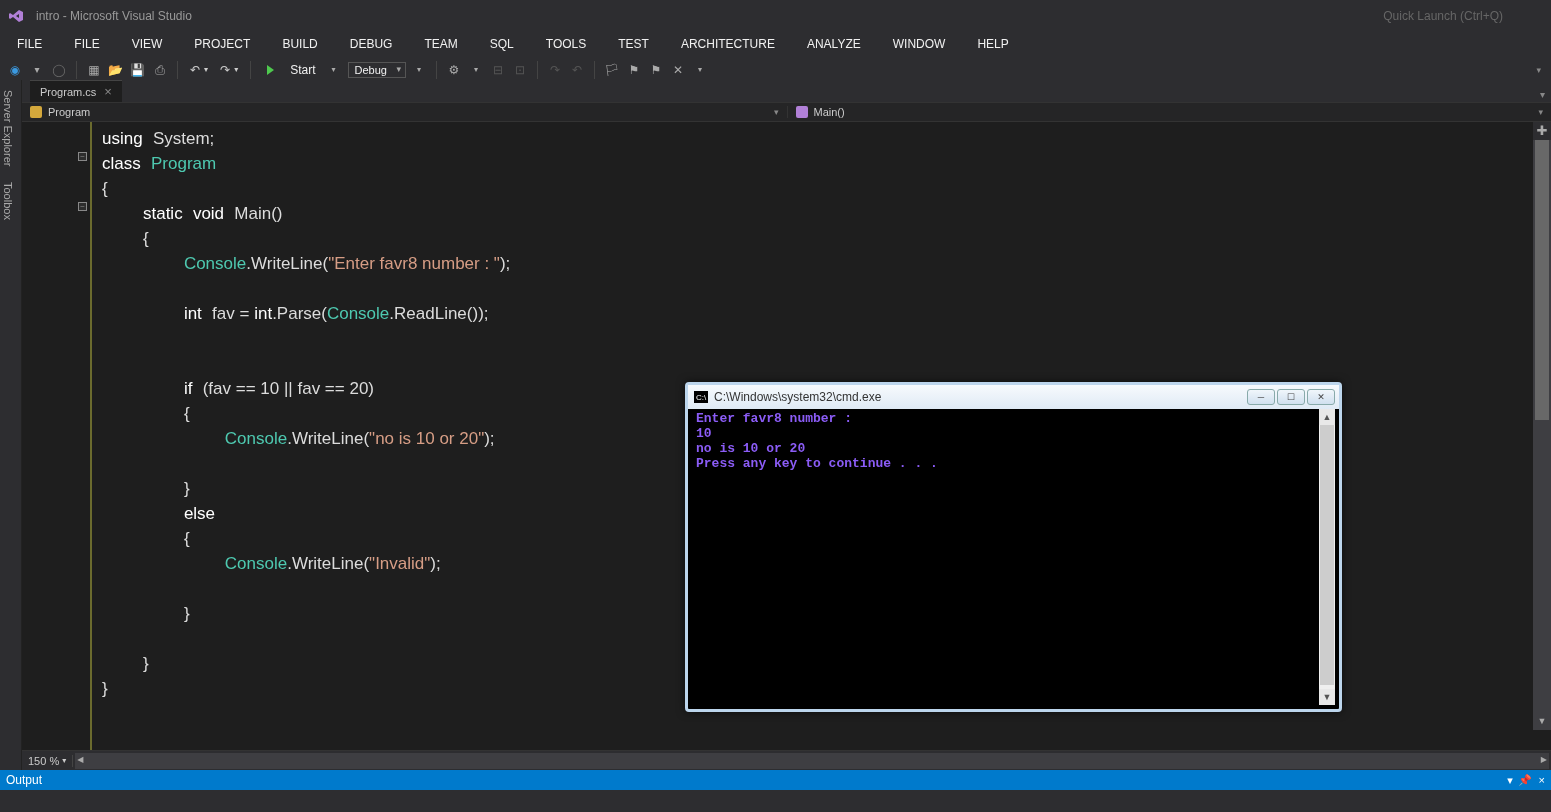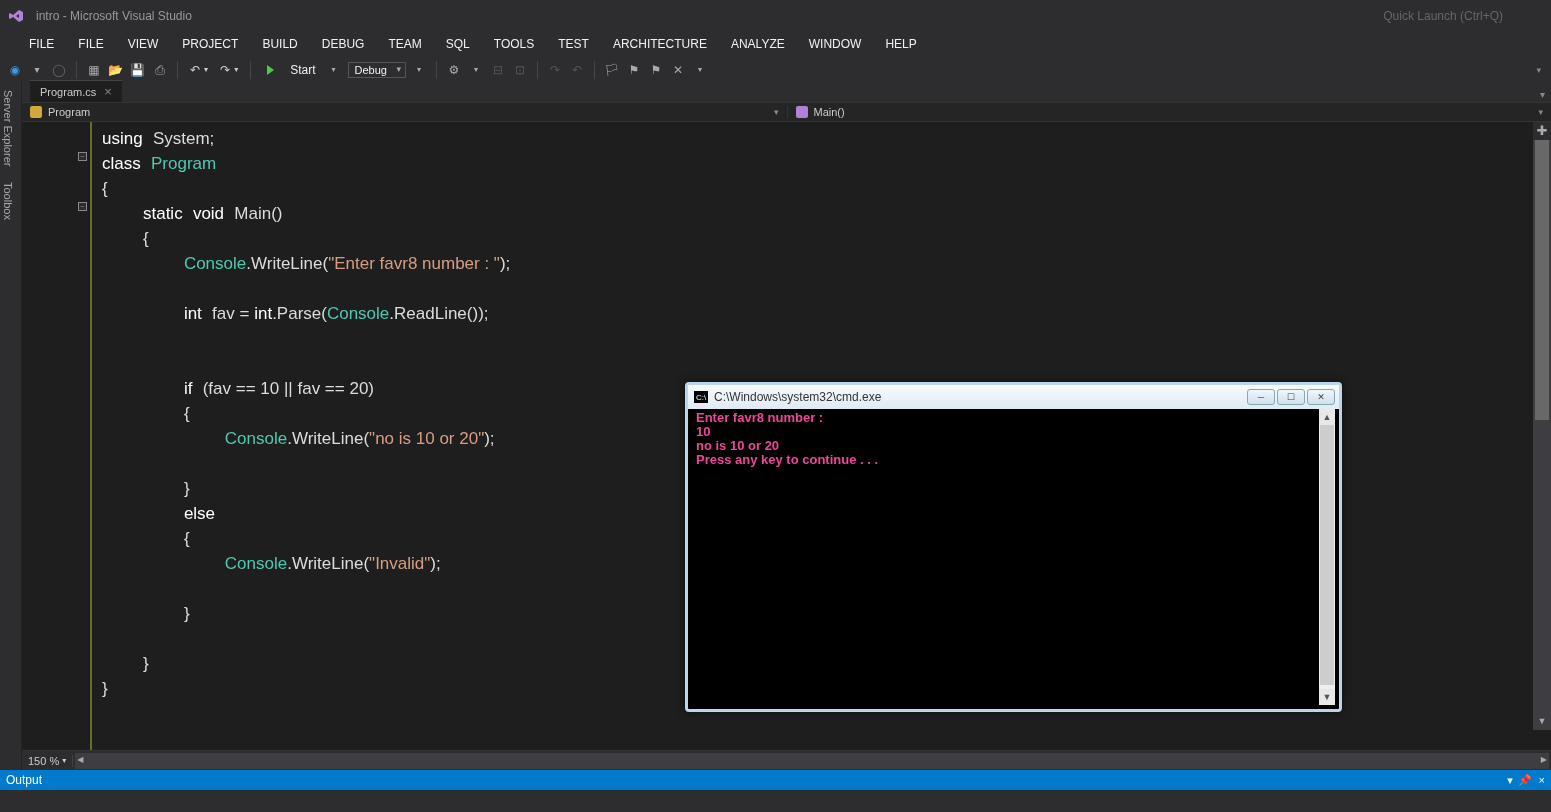--- a/index.html
+++ b/index.html
@@ -3,21 +3,21 @@
 <meta charset="utf-8">
 <style>
 * { margin: 0; padding: 0; box-sizing: border-box; font-family: 'Segoe UI', Tahoma, sans-serif; }
 body { background: #2d2d30; color: #f1f1f1; overflow: hidden; width: 1551px; height: 812px; position: relative; }
 
 .title-bar { height: 28px; background: #2d2d30; display: flex; align-items: center; padding: 16px 8px; font-size: 12px; color: #999; }
 .vs-logo { width: 16px; height: 16px; margin-right: 12px; display: flex; align-items: center; justify-content: center; }
 .title-text { color: #999; }
 .quick-launch { margin-left: auto; color: #666; font-size: 12px; padding-right: 40px; }
 
-.menu-bar { height: 24px; background: #2d2d30; display: flex; align-items: center; padding: 0 8px; font-size: 12px; gap: 6px; margin-left: 12px; }
+.menu-bar { height: 24px; background: #2d2d30; display: flex; align-items: center; padding: 0 8px; font-size: 12px; gap: 14px; }
 .menu-item { color: #f1f1f1; padding: 2px 9px; cursor: pointer; }
 
 .toolbar { height: 28px; background: #2d2d30; border-bottom: 1px solid #222; display: flex; align-items: center; padding: 0 6px; gap: 4px; font-size: 12px; }
 .tb-icon { width: 18px; height: 18px; display: flex; align-items: center; justify-content: center; cursor: pointer; color: #aaa; }
 .tb-sep { width: 1px; height: 18px; background: #444; margin: 0 4px; }
 .tb-drop { display: flex; align-items: center; gap: 4px; padding: 0 4px; cursor: pointer; color: #ccc; }
 .start-btn { display: flex; align-items: center; gap: 16px; padding: 0 8px; cursor: pointer; }
 .play-tri { width: 0; height: 0; border-left: 7px solid #4ec94e; border-top: 5px solid transparent; border-bottom: 5px solid transparent; }
 .debug-combo { border: 1px solid #555; padding: 1px 18px 1px 6px; position: relative; font-size: 11px; }
 .debug-combo::after { content: '▾'; position: absolute; right: 4px; font-size: 9px; color: #aaa; }
@@ -66,21 +66,21 @@
 
 .status-bar { position: absolute; bottom: 0; left: 0; right: 0; height: 22px; background: #2d2d30; }
 
 
 .cmd-window { position: absolute; left: 685px; top: 382px; width: 657px; height: 330px; background: #000; border: 3px solid #bcd5ec; border-radius: 4px; box-shadow: 0 0 8px rgba(0,0,0,0.6); z-index: 100; }
 .cmd-title { height: 24px; background: linear-gradient(#f7fafd,#dfeaf5); display: flex; align-items: center; padding: 0 4px 0 6px; font-size: 12px; color: #333; font-family: Tahoma; }
 .cmd-icon { width: 14px; height: 12px; background: #000; margin-right: 6px; display: flex; align-items: center; justify-content: center; font-size: 8px; color: #fff; }
 .cmd-btns { margin-left: auto; display: flex; gap: 2px; }
 .cmd-btn { width: 28px; height: 16px; border: 1px solid #8aa; background: linear-gradient(#f0f6fb,#d0e0ef); border-radius: 3px; display: flex; align-items: center; justify-content: center; font-size: 9px; color: #444; cursor: pointer; font-family: Arial; }
 .cmd-body { position: absolute; top: 24px; left: 4px; right: 4px; bottom: 4px; background: #000; color: #c0c0c0; font-family: 'Lucida Console', Consolas, monospace; font-size: 13px; line-height: 14px; padding: 2px 4px; white-space: pre; }
-.cmd-body b { color: #ec4899; font-weight: bold; }
+.cmd-body b { color: #8b5cf6; font-weight: bold; font-family: Liberation Mono, monospace; }
 .cmd-scroll { position: absolute; right: 4px; top: 24px; bottom: 4px; width: 16px; background: #efefef; }
 .cmd-scroll-up,.cmd-scroll-down{ height:16px; text-align:center; font-size:9px; color:#555; line-height:16px; background:#e8e8e8;}
 .cmd-scroll-down{ position:absolute; bottom:0; left:0; right:0;}
 .cmd-scroll-thumb{ position:absolute; top:16px; left:1px; right:1px; height:260px; background:#cdcdcd;}
 </style>
 </head>
 <body>
 
 <div class="title-bar">
   <span class="vs-logo">

